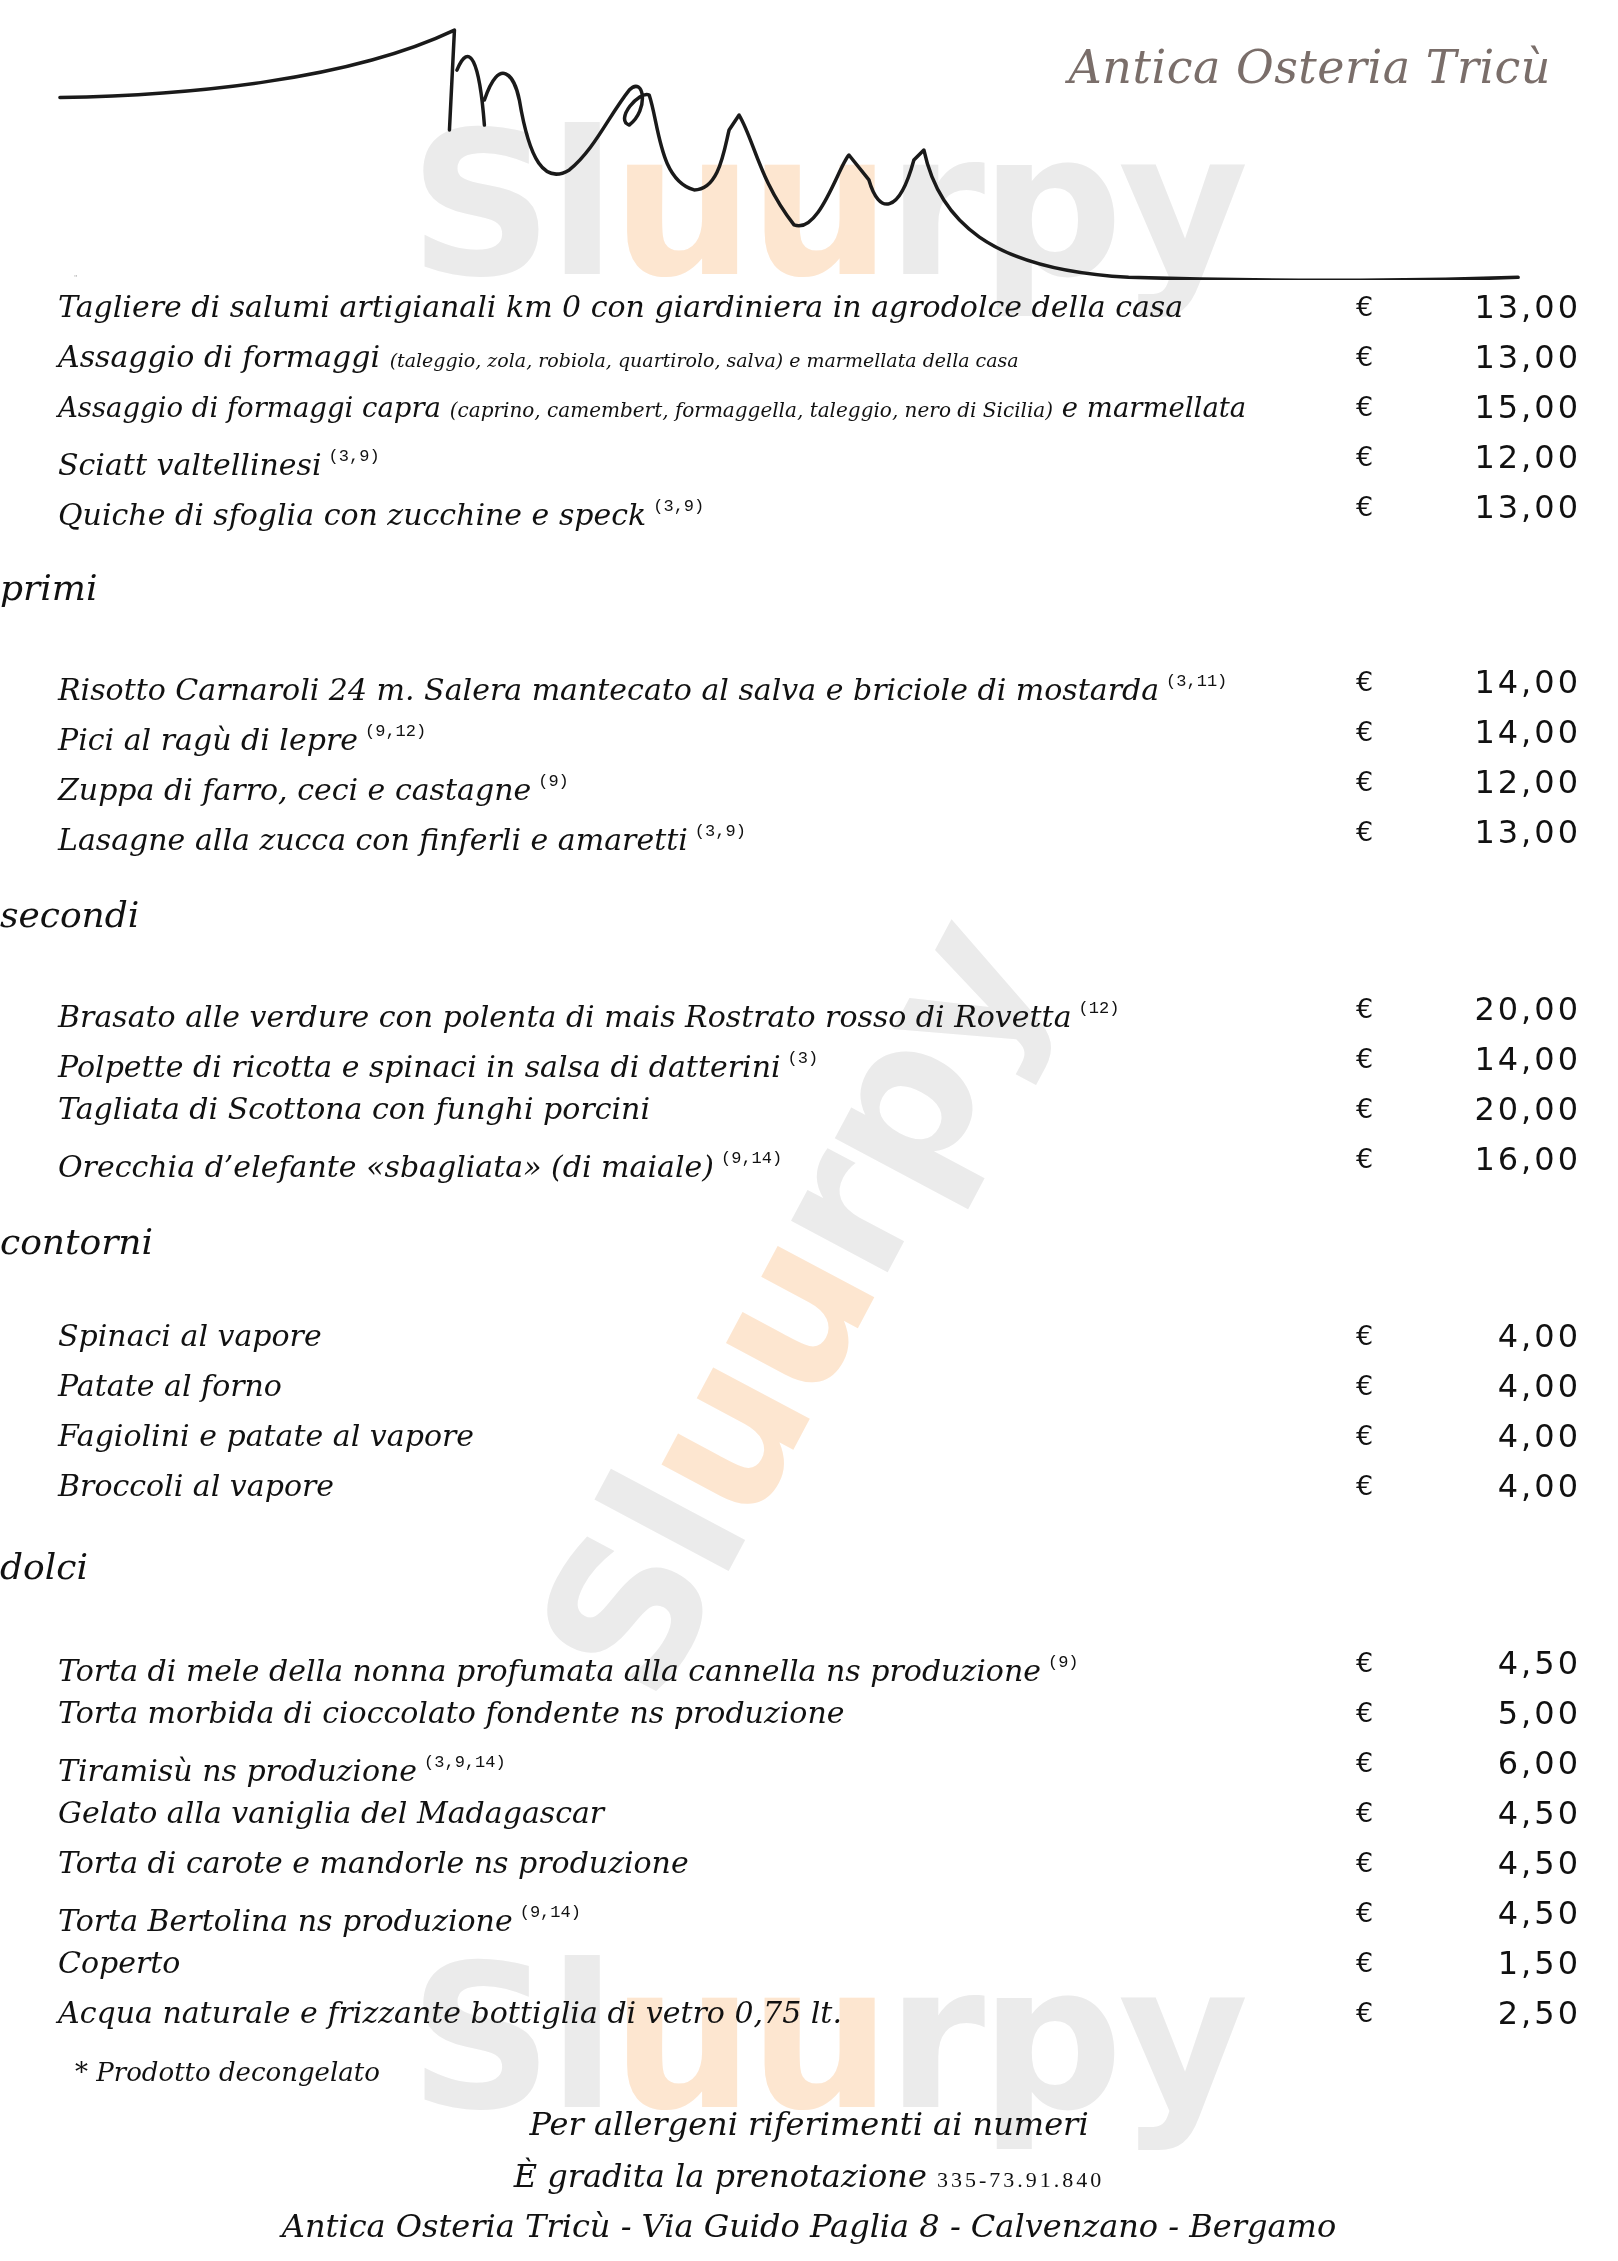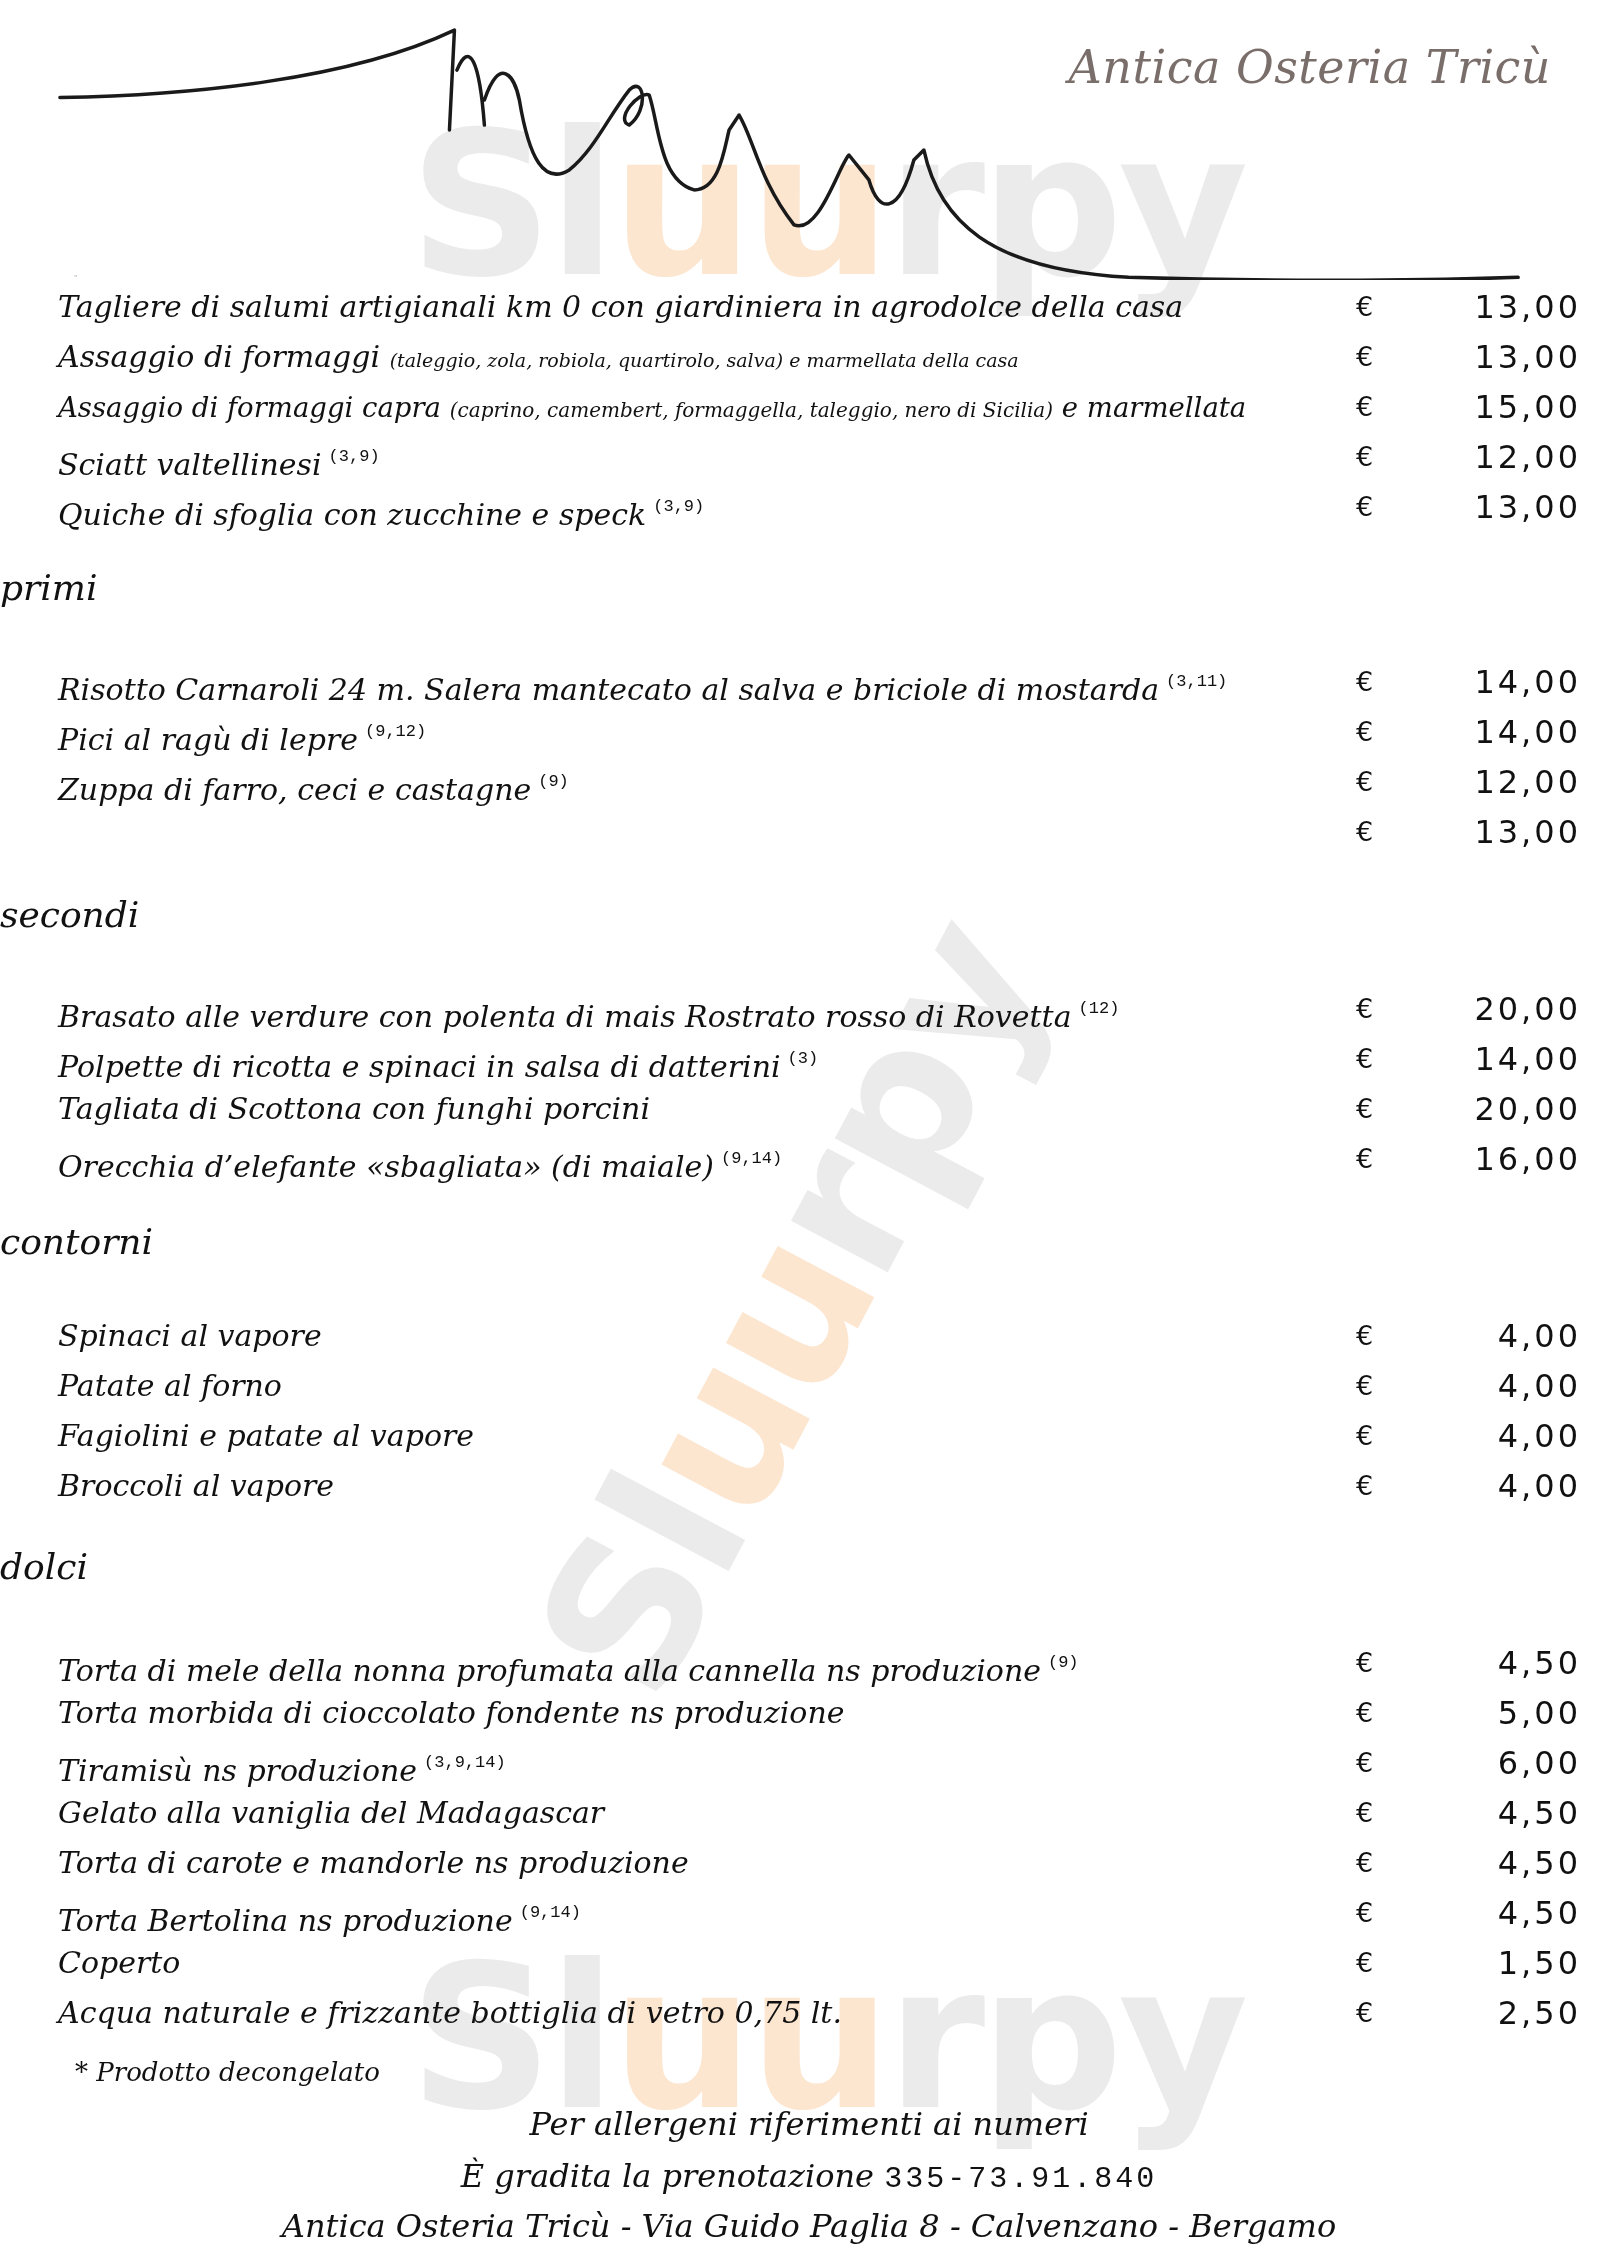--- a/index.html
+++ b/index.html
@@ -31,22 +31,22 @@
                       font-family: Liberation Mono, monospace; }
     .row .euro { position: absolute; left: 1298px; top: 0; font-style: normal;
                  font-family: "DejaVu Sans", sans-serif; font-size: 27px; }
     .row .price { position: absolute; left: 1348px; width: 175px; top: 0; text-align: right;
                   font-style: normal; font-family: "DejaVu Sans", sans-serif; font-size: 32px;
                   letter-spacing: 3px; padding-right: 0; }
     .note { position: absolute; left: 75px; top: 2057px; font-style: italic;
             font-size: 26px; color: #111; }
     .footer-line { position: absolute; left: 0; width: 1618px; text-align: center;
                    font-style: italic; font-size: 32px; color: #111; }
-    .footer-line .phone { font-style: normal; font-family: Liberation Mono, monospace;
-                          letter-spacing: 3px; font-size: 30px; }
+    .footer-line .phone { font-style: normal; font-family: Liberation Serif, serif;
+                          letter-spacing: 3px; font-size: 22px; }
     .tiny-mark { position: absolute; left: 74px; top: 274px; font-size: 7px; color: #999; }
   </style>
 </head>
 <body>
 
 <div class="watermark wm-1"><span>Sl</span><span class="wm-accent">uu</span><span>rpy</span></div>
 <div class="watermark wm-2"><span>Sl</span><span class="wm-accent">uu</span><span>rpy</span></div>
 <div class="watermark wm-3"><span>Sl</span><span class="wm-accent">uu</span><span>rpy</span></div>
 
 <div class="header">
@@ -103,20 +103,21 @@
     <span class="name"><span>Pici al ragù di lepre</span><span class="allergens">(9,12)</span></span>
     <span class="euro">€</span>
     <span class="price">14,00</span>
   </div>
   <div class="row" style="top:757px">
     <span class="name"><span>Zuppa di farro, ceci e castagne</span><span class="allergens">(9)</span></span>
     <span class="euro">€</span>
     <span class="price">12,00</span>
   </div>
   <div class="row" style="top:807px">
+    <span class="name"><span>Lasagne alla zucca con finferli e amaretti</span><span class="allergens">(3,9)</span></span>
     <span class="euro">€</span>
     <span class="price">13,00</span>
   </div>
 
   <div class="section-title" style="top:894px">secondi</div>
   <div class="row" style="top:984px">
     <span class="name"><span>Brasato alle verdure con polenta di mais Rostrato rosso di Rovetta</span><span class="allergens">(12)</span></span>
     <span class="euro">€</span>
     <span class="price">20,00</span>
   </div>

